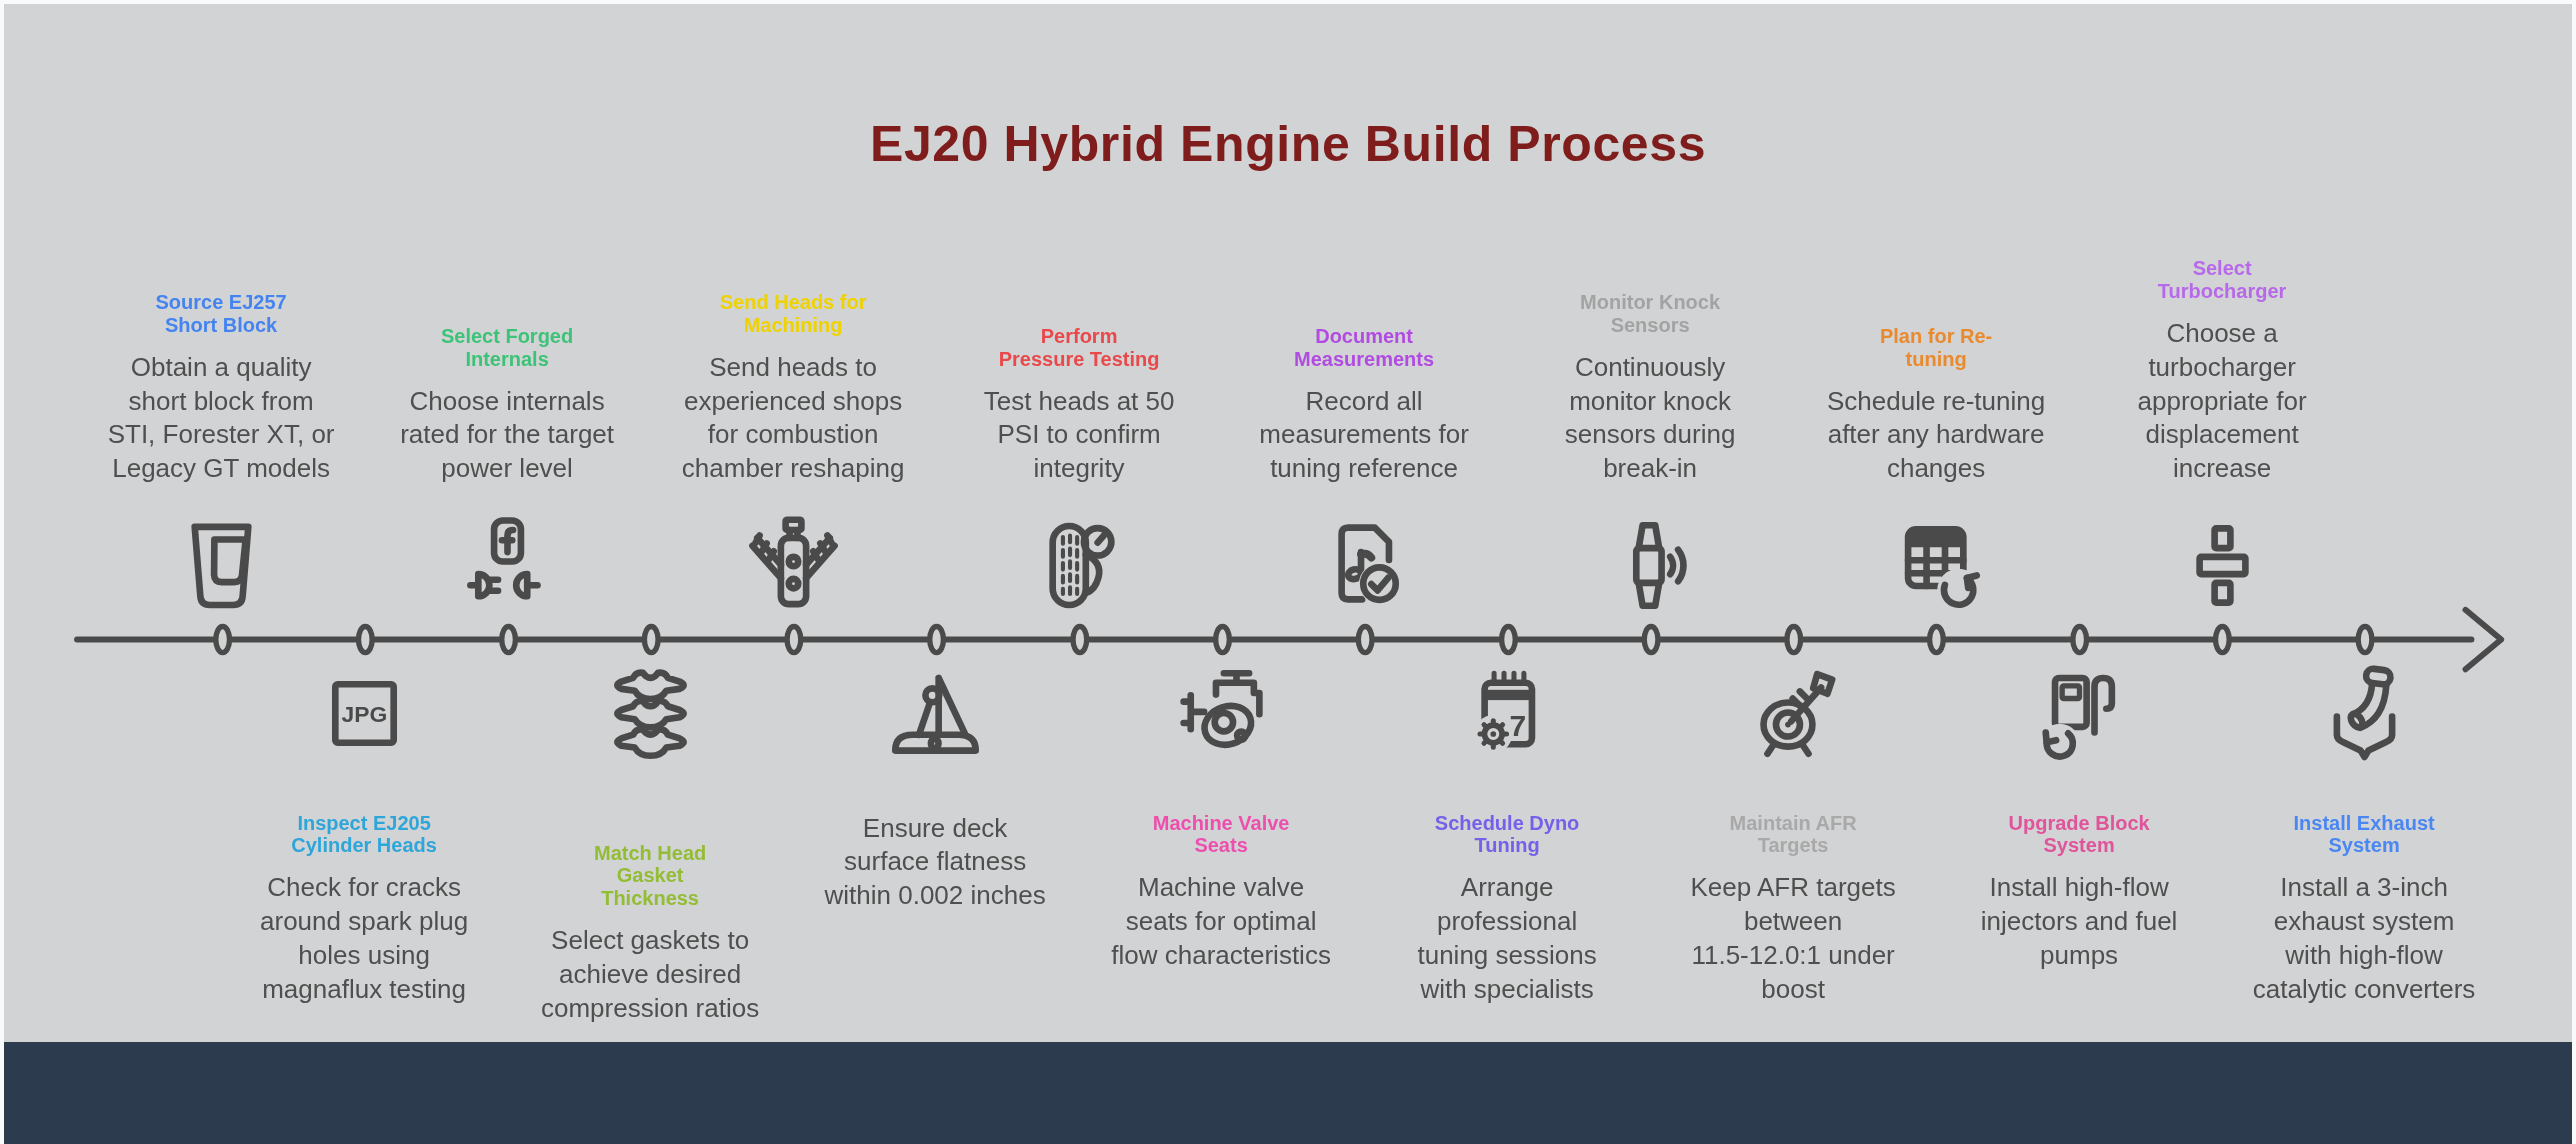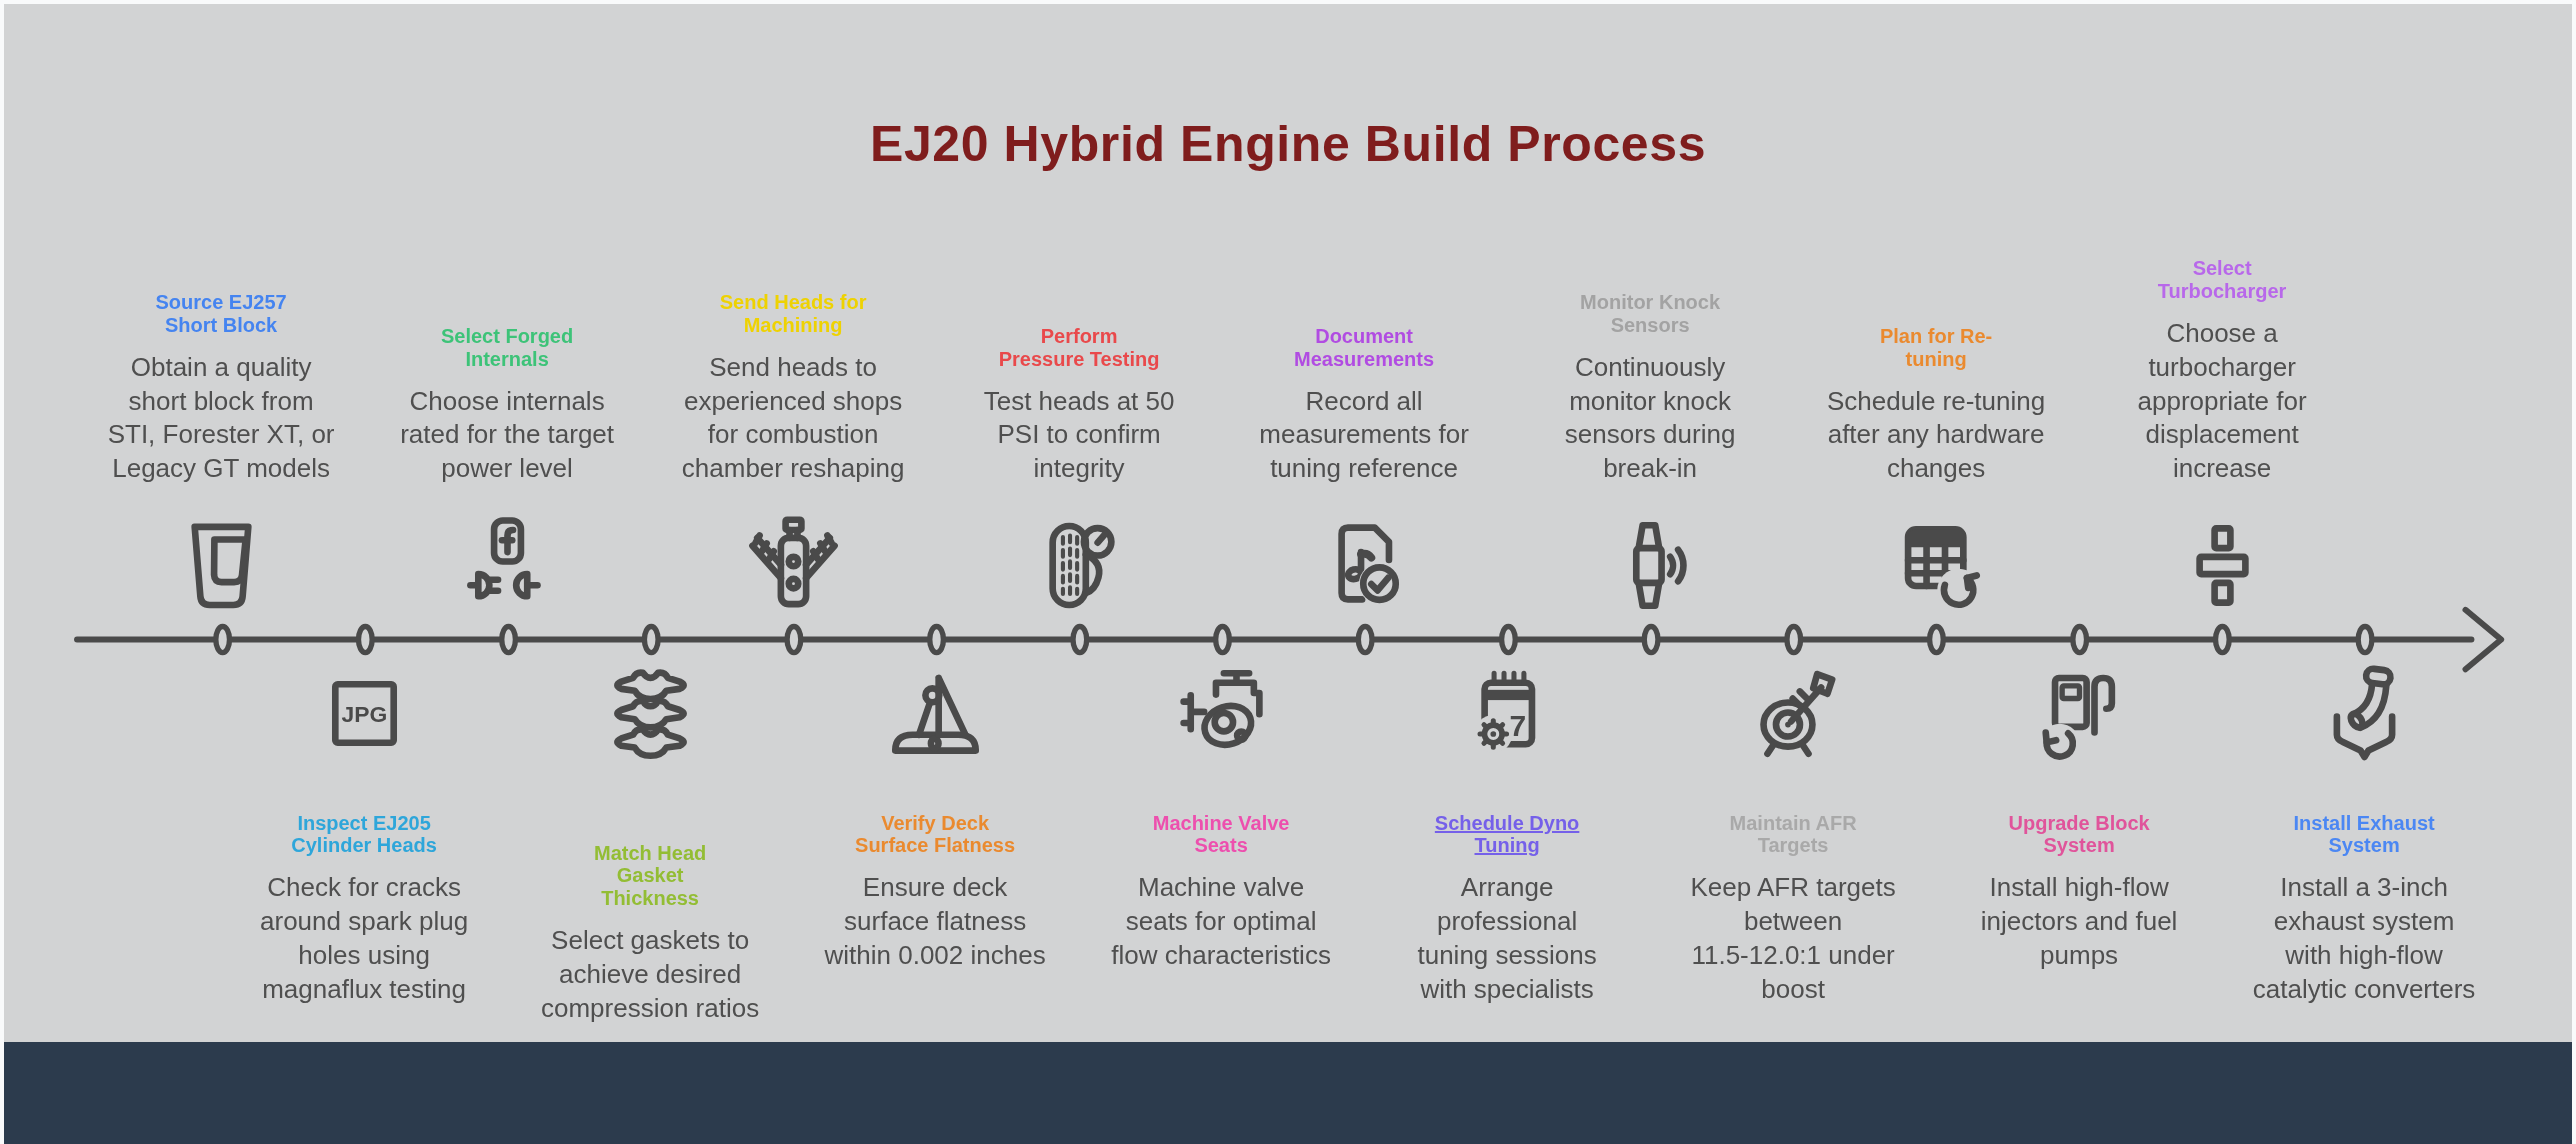--- a/index.html
+++ b/index.html
@@ -151,22 +151,20 @@
           <path class="s" d="M24 31.5 L9 14.5 M24 40 L6 19.5"></path>
           <path class="s" d="M10.5 13 L8 17.5 M15 18 L12 23 M19.5 23 L16.5 28"></path>
           <path class="s" d="M40 31.5 L55 14.5 M40 40 L58 19.5"></path>
           <path class="s" d="M53.5 13 L56 17.5 M49 18 L52 23 M44.5 23 L47.5 28"></path>
         </svg>
       </div>
     </div>
 
     <div class="ms bottom" style="--x:932px">
       <div class="txt">
-        <div class="mt" style="color: rgb(234, 138, 47);">Verify Deck
-Surface Flatness</div>
         <div class="md">Ensure deck
 surface flatness
 within 0.002 inches</div>
       </div>
       <div class="ico">
         <svg viewBox="0 0 64 64">
           <path class="s" d="M6.5 55.5 Q6.5 45.5 17.5 45.5 H46.5 Q57.5 45.5 57.5 55.5 Z"></path>
           <ellipse class="s" cx="31.5" cy="51" rx="2.4" ry="3.2"></ellipse>
           <path class="s" d="M34 9.5 V45.5 M34 9.5 L51 45.5"></path>
           <path class="s" d="M21.5 45.5 L28.5 25"></path>
@@ -230,21 +228,21 @@
           <path class="s" style="stroke-width:5" d="M29.8 25 Q33.5 23.5 36.3 27"></path>
           <circle class="bg" cx="41.5" cy="43.5" r="13"></circle>
           <circle class="s" cx="41.5" cy="43.5" r="10.3"></circle>
           <path class="s" d="M36.3 43.8 L40.3 47.8 L47 39.8"></path>
         </svg>
       </div>
     </div>
 
     <div class="ms bottom" style="--x:1504px">
       <div class="txt">
-        <div class="mt" style="color: rgb(117, 96, 233); text-decoration: underline;">Schedule Dyno
+        <div class="mt" style="color: rgb(117, 96, 233);">Schedule Dyno
 Tuning</div>
         <div class="md">Arrange
 professional
 tuning sessions
 with specialists</div>
       </div>
       <div class="ico">
         <svg viewBox="0 0 64 64">
           <rect class="s" x="17.5" y="12.5" width="30" height="39" rx="4"></rect>
           <rect class="sf" x="17.5" y="17" width="30" height="6.5"></rect>

